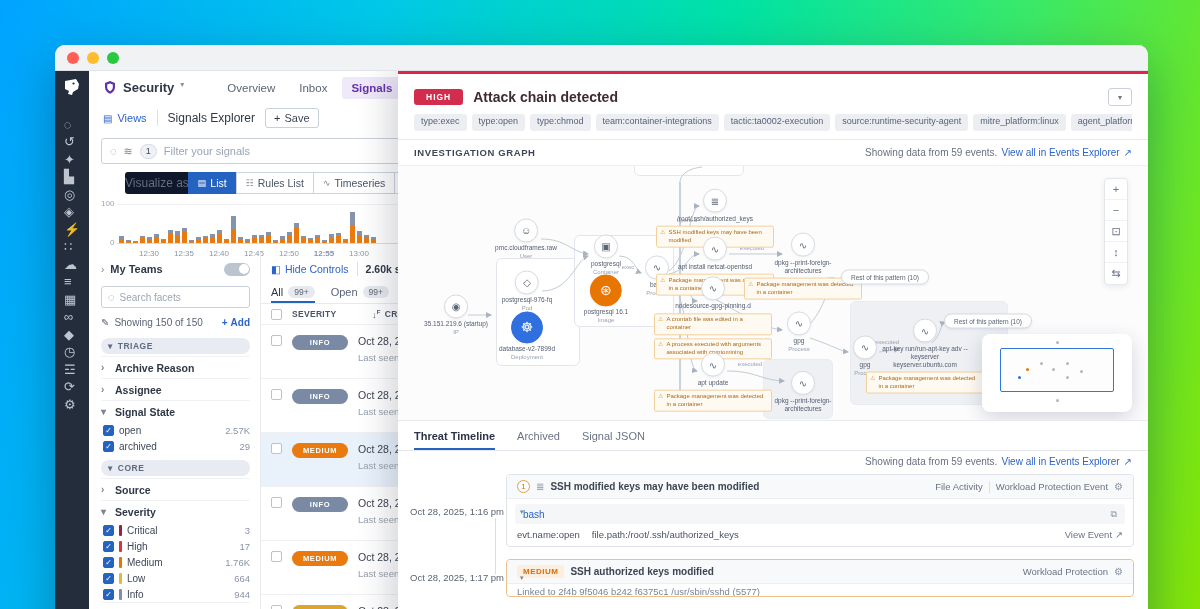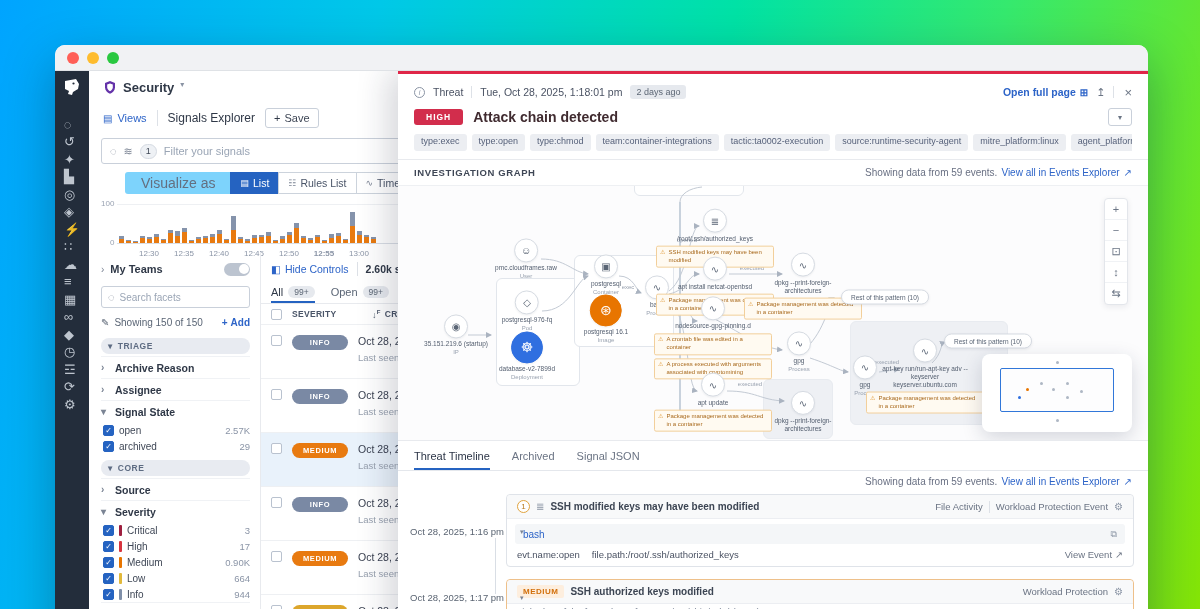--- a/index.html
+++ b/index.html
@@ -25,21 +25,21 @@
 .views-ic{font-size:10px}
 .tool-div{width:1px;height:16px;background:#dde1e7}
 .tool-title{font-size:12px;color:#2f3847}
 .savebtn{border:1px solid #c9d0da;border-radius:3px;height:20px;padding:0 8px;font-size:11px;color:#3f4756;display:flex;align-items:center;gap:4px;background:#fff;cursor:pointer}
 .searchrow{margin:6px 12px 0;display:flex;align-items:center;height:26px;border:1px solid #c9d0da;border-radius:3px;padding:0 8px;gap:7px;background:#fff}
 .s-ic{color:#7b8494;font-size:11px}
 .s-badge{background:#eef1f5;border:1px solid #d5dae2;border-radius:8px;font-size:9px;color:#3f4756;padding:0 5px;line-height:13px}
 .s-input{border:none;outline:none;flex:1;font-size:11px;color:#3f4756;background:transparent}
 .s-input::placeholder{color:#9aa5b5}
 .vizrow{margin:8px 12px 0 36px;display:flex;height:22px}
-.viz-as{background:#7dd3fc;color:#646f80;font-size:14px;display:flex;align-items:center;padding:0 16px;border-radius:3px 0 0 3px}
+.viz-as{background:#0f172a;color:#646f80;font-size:12px;display:flex;align-items:center;padding:0 0;border-radius:3px 0 0 3px}
 .viz-btn{display:flex;align-items:center;gap:4px;border:1px solid #ccd3dc;background:#fff;color:#4a5568;font-size:10.5px;padding:0 9px;margin-left:-1px;cursor:pointer;white-space:nowrap}
 .viz-btn .viz-ic{font-size:9px;color:#7b8494}
 .viz-btn.active{background:#2563c1;border-color:#2563c1;color:#fff}
 .viz-btn.active .viz-ic{color:#fff}
 .histo{position:relative;margin:8px 12px 0;height:56px}
 .h-ymax{position:absolute;left:0;top:-3px;font-size:8px;color:#9aa3b3}
 .h-ymin{position:absolute;left:9px;bottom:11px;font-size:8px;color:#9aa3b3}
 .h-grid{position:absolute;left:16px;right:2px;top:2px;border-top:1px solid #eef0f3}
 .h-base{position:absolute;left:16px;right:2px;bottom:14px;border-bottom:1px solid #d9dee5}
 #histo-bars{position:absolute;left:18px;bottom:15px;display:flex;align-items:flex-end;gap:2px}
@@ -131,21 +131,21 @@
 .gwarn::before{content:"⚠";color:#e09c3d;font-size:6px}
 .gpill{position:absolute;transform:translate(-50%,-50%);background:#fff;border:1px solid #d6dbe2;border-radius:10px;font-size:6.5px;color:#5a6575;padding:3px 9px;box-shadow:0 1px 3px rgba(20,30,50,.08);z-index:3;white-space:nowrap;cursor:pointer}
 .ztools{position:absolute;right:20px;top:12px;width:24px;background:#fff;border:1px solid #e3e6eb;border-radius:4px;box-shadow:0 2px 6px rgba(20,30,50,.08);z-index:6;display:flex;flex-direction:column}
 .zbtn{height:21px;display:grid;place-items:center;font-size:11px;color:#6b7585;border-bottom:1px solid #f0f2f5;cursor:pointer}
 .zbtn:last-child{border-bottom:0}
 .minimap{position:absolute;right:16px;bottom:8px;width:150px;height:78px;background:#fff;border-radius:8px;box-shadow:0 6px 20px rgba(25,40,70,.18);z-index:6}
 .mm-view{position:absolute;left:18px;top:14px;width:114px;height:44px;border:1.5px solid #3177d9;border-radius:2px;background:#fdfdfe;cursor:grab}
 .mmdot{position:absolute;width:3px;height:3px;border-radius:50%;background:#aeb7c4}
 .p-tabs{display:flex;gap:22px;padding:0 16px;height:30px;align-items:center;border-bottom:1px solid #e4e7ec;flex:none}
 .p-tab{font-size:11px;color:#6b7484;height:100%;display:flex;align-items:center;position:relative;cursor:pointer}
-.p-tab.active{color:#2c3547;font-weight:400}
+.p-tab.active{color:#2c3547;font-weight:700}
 .p-tab.active::after{content:"";position:absolute;left:0;right:0;bottom:0;height:2.5px;background:#2563c1}
 .tl-show{display:flex;justify-content:flex-end;padding:5px 16px;font-size:10px;color:#697083;gap:4px;flex:none;align-items:center}
 .tlwrap{position:relative;flex:1;overflow:hidden}
 .tl-time{position:absolute;left:12px;font-size:9.5px;color:#5a6472;display:flex;gap:16px;align-items:center;white-space:nowrap}
 .tl-car{font-size:7px;color:#7b8494;cursor:pointer}
 .tl-line{position:absolute;left:97px;top:46px;height:56px;border-left:1px solid #d9dee5}
 .ecard{margin:2px 14px 0 108px;border:1px solid #dfe3e9;border-radius:4px;background:#fff}
 .ecard.orange{border-color:#eec08a;margin-top:12px}
 .ec-head{display:flex;align-items:center;gap:6px;height:24px;padding:0 10px;background:#f8f9fa;border-bottom:1px solid #eceef2;border-radius:4px 4px 0 0}
 .num{width:13px;height:13px;border-radius:50%;border:1px solid #e0a33e;color:#b87a1f;font-size:8px;display:grid;place-items:center;background:#fff;flex:none}
@@ -203,20 +203,26 @@
 
       <div class="navrow">
         <div class="brand">
           <svg width="14" height="15" viewBox="0 0 14 15">
               <path d="M7 1 L12 3 V7.4 C12 10.4 9.8 12.6 7 13.8 C4.2 12.6 2 10.4 2 7.4 V3 Z" fill="#6433a9"></path>
               <path d="M7 3.4 L9.8 4.5 V7.3 C9.8 9.1 8.6 10.4 7 11.2 C5.4 10.4 4.2 9.1 4.2 7.3 V4.5 Z" fill="#fff"></path>
             </svg>
           <span class="brand-label">Security</span>
           <span class="brand-chev">▾</span>
         </div>
+        <div id="nav-items">
+            <div class="nav-it">Overview</div>
+            <div class="nav-it">Inbox</div>
+            <div class="nav-it active">Signals</div>
+            <div class="nav-it">Research Feed</div>
+          </div>
       </div>
 
       <div class="toolrow">
         <div class="views">
           <span class="views-ic">▤</span>
           <span>Views</span>
         </div>
         <div class="tool-div"></div>
         <div class="tool-title">Signals Explorer</div>
         <div class="savebtn">
@@ -487,21 +493,21 @@
               <div class="f-item">
                 <span class="cb on">✓</span>
                 <span class="sev-chip" style="background: rgb(215, 52, 63);"></span>
                 <span class="f-item-lab">High</span>
                 <span class="f-count">17</span>
               </div>
               <div class="f-item">
                 <span class="cb on">✓</span>
                 <span class="sev-chip" style="background: rgb(232, 117, 0);"></span>
                 <span class="f-item-lab">Medium</span>
-                <span class="f-count">0.90K</span>
+                <span class="f-count">1.76K</span>
               </div>
               <div class="f-item">
                 <span class="cb on">✓</span>
                 <span class="sev-chip" style="background: rgb(226, 185, 59);"></span>
                 <span class="f-item-lab">Low</span>
                 <span class="f-count">664</span>
               </div>
               <div class="f-item">
                 <span class="cb on">✓</span>
                 <span class="sev-chip" style="background: rgb(127, 143, 169);"></span>
@@ -591,36 +597,20 @@
                   <div class="sig-date">Oct 28, 2:36:01 pm</div>
                 </div>
               </div>
             </div>
         </div>
       </div>
 
       <div class="panel">
         <div class="p-top"></div>
         <div class="p-head">
-          <div class="p-r1">
-            <span class="info-ic">i</span>
-            <span>Threat</span>
-            <span class="p-div"></span>
-            <span>Tue, Oct 28, 2025, 1:18:01 pm</span>
-            <span class="ago">2 days ago</span>
-            <span class="p-r1-right">
-              <span class="openfull">
-                <span>Open full page</span>
-                <span class="p-ic">⊞</span>
-              </span>
-              <span class="share-ic">↥</span>
-              <span class="p-div"></span>
-              <span class="close-ic">×</span>
-            </span>
-          </div>
           <div class="p-r2">
             <span class="high">HIGH</span>
             <span class="p-title">Attack chain detected</span>
             <span class="caretbtn">
                 <span>▾</span>
               </span>
           </div>
           <div class="tagrow" id="tag-row">
               <span class="tagp">type:exec</span>
               <span class="tagp">type:open</span>

